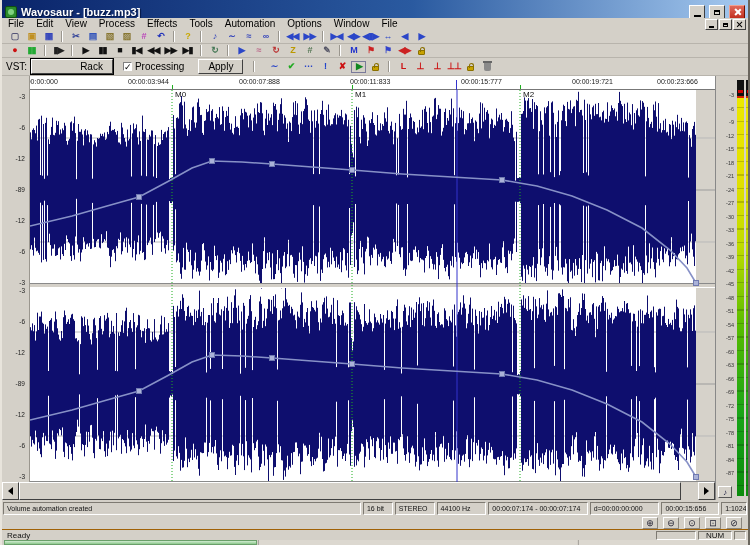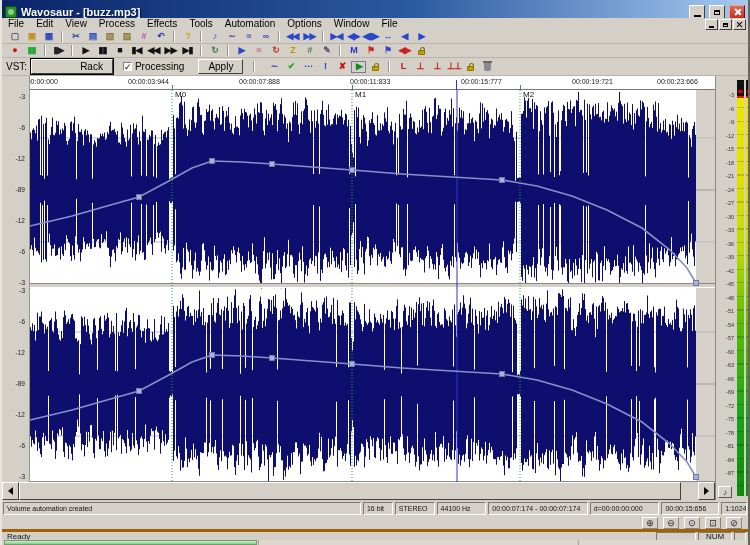--- a/index.html
+++ b/index.html
@@ -95,21 +95,21 @@
   
   #statusdoc { position:absolute; left:0; top:500px; right:0; height:17px; background:#d4d0c8;
     display:flex; align-items:center; font-size:7px; color:#111; padding:0 1px; gap:2px; }
   .sd { border:1px solid; border-color:#7e7a72 #fff #fff #7e7a72; height:13px; line-height:11px;
     padding:0 3px; white-space:nowrap; overflow:hidden; }
   #zoomrow { position:absolute; left:0; top:517px; right:0; height:12px; display:flex; justify-content:flex-end;
     gap:5px; padding-right:6px; align-items:center; }
   .zbtn { width:16px; height:12px; font-size:9px; line-height:11px; text-align:center; color:#223;
     background:#d4d0c8; border:1px solid; border-color:#fff #8a867e #8a867e #fff; }
   #statusmain { position:absolute; left:0; top:529px; right:0; height:11px; background:#d4d0c8;
-    border-top:3px solid #a16207; font-size:8px; color:#111; display:flex; align-items:center; }
+    border-top:1px solid #a16207; font-size:8px; color:#111; display:flex; align-items:center; }
   .ready { padding-left:5px; flex:1; }
   .sm-cell { border:1px solid; border-color:#7e7a72 #fff #fff #7e7a72; height:9px; line-height:8px;
     text-align:center; margin-right:2px; }
   
   #taskbar { position:absolute; left:0; top:540px; right:0; height:5px; background:#d4d0c8; }
   .tk-green { position:absolute; left:2px; top:0; width:253px; height:5px;
     background:linear-gradient(#d2ecd2,#8cc88c); border:1px solid #6aa06a; }
   .tk-seg { position:absolute; top:0; height:5px; background:#dcd8d0; border-left:1px solid #aaa6a0; }
 </style>
 </head>

